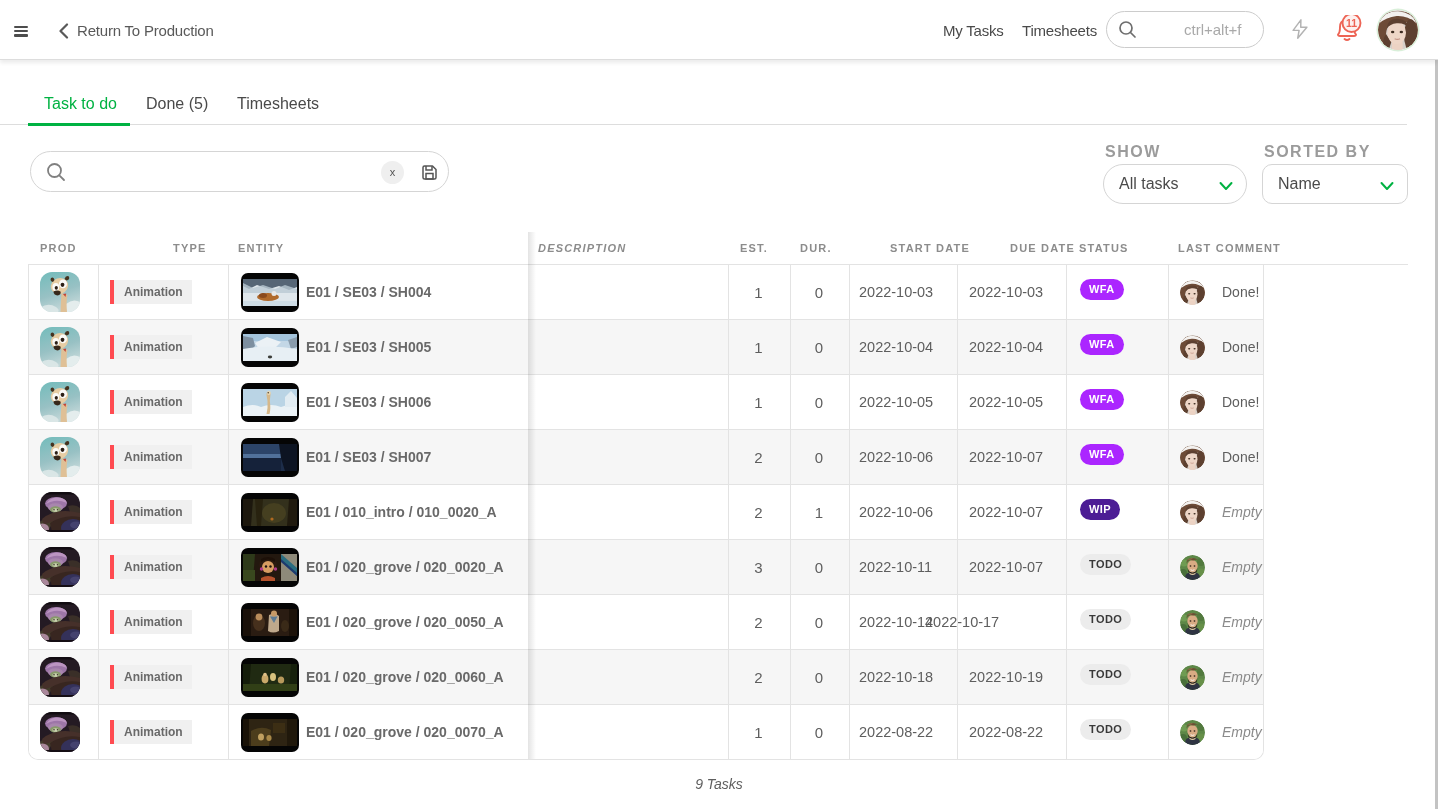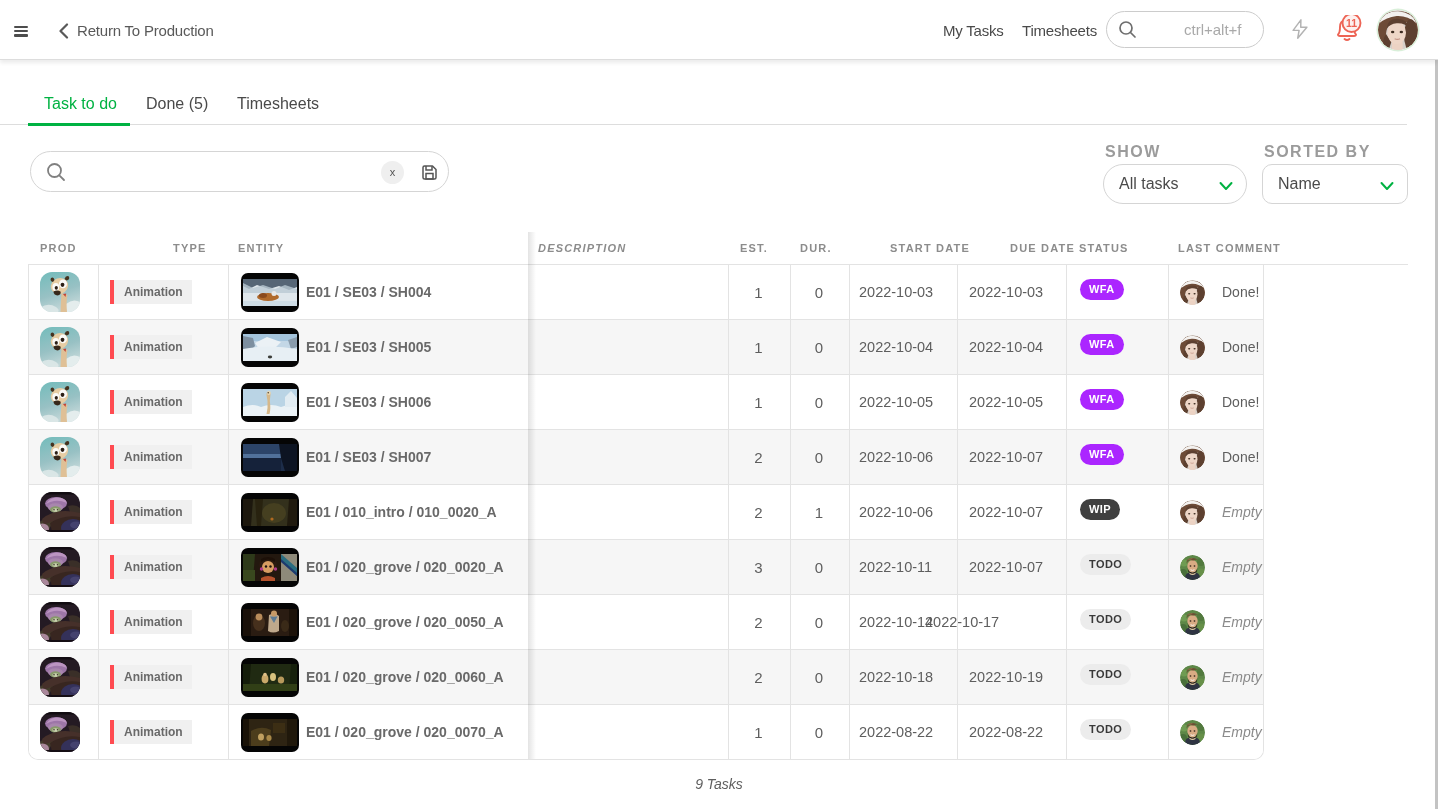--- a/index.html
+++ b/index.html
@@ -495,21 +495,21 @@
 <path d="M14 6 H22 L20 33 H16 Z" fill="#28220f"></path>
 <ellipse cx="33" cy="20" rx="12" ry="10" fill="#453f20"></ellipse>
 <circle cx="31" cy="26" r="1.6" fill="#b06a20"></circle>
             </g>
           </svg></div>
 <div class="ent-name">E01 / 010_intro / 010_0020_A</div>
 <div class="num" style="left:699px;width:61px;">2</div>
 <div class="num" style="left:760px;width:60px;">1</div>
 <div class="date" style="left:830px;">2022-10-06</div>
 <div class="date" style="left:940px;">2022-10-07</div>
-<div class="badge" style="background:#404040;color:#fff;">WIP</div>
+<div class="badge" style="background:#4c1d95;color:#fff;">WIP</div>
 <div class="com-av"><svg width="25" height="25" viewBox="0 0 30 30">
 <defs>
               <clipPath id="cw4">
                 <circle cx="15" cy="15" r="15"></circle>
               </clipPath>
             </defs>
 <g clip-path="url(#cw4)">
 <rect width="30" height="30" fill="#d6cfc9"></rect>
 <path d="M0 30 L0 11 Q1 1 15 1 Q29 1 30 13 L30 30 L24 30 Q28 17 22 9 L9 10 Q4 16 7 30 Z" fill="#6d4b37"></path>
 <path d="M1 10 Q4 1 15 1 Q26 2 29 10 Q22 4 14 4.5 Q6 5.5 1 10 Z" fill="#f3f1ef"></path>

